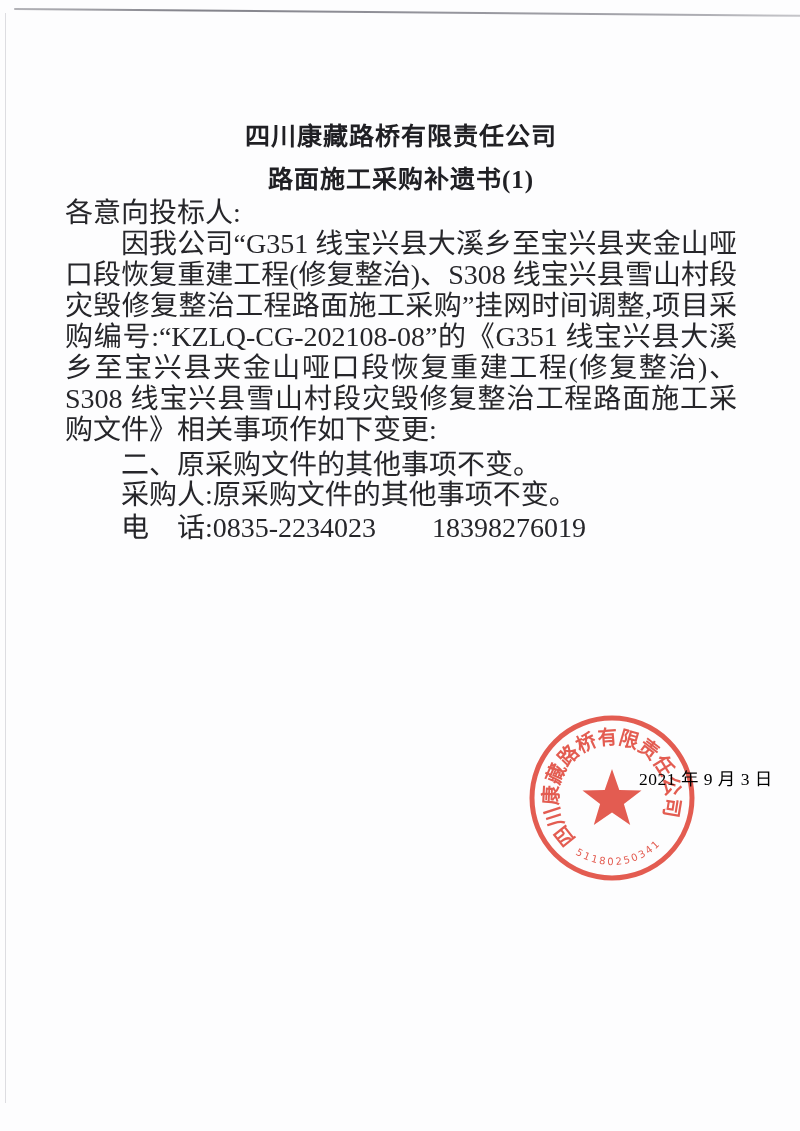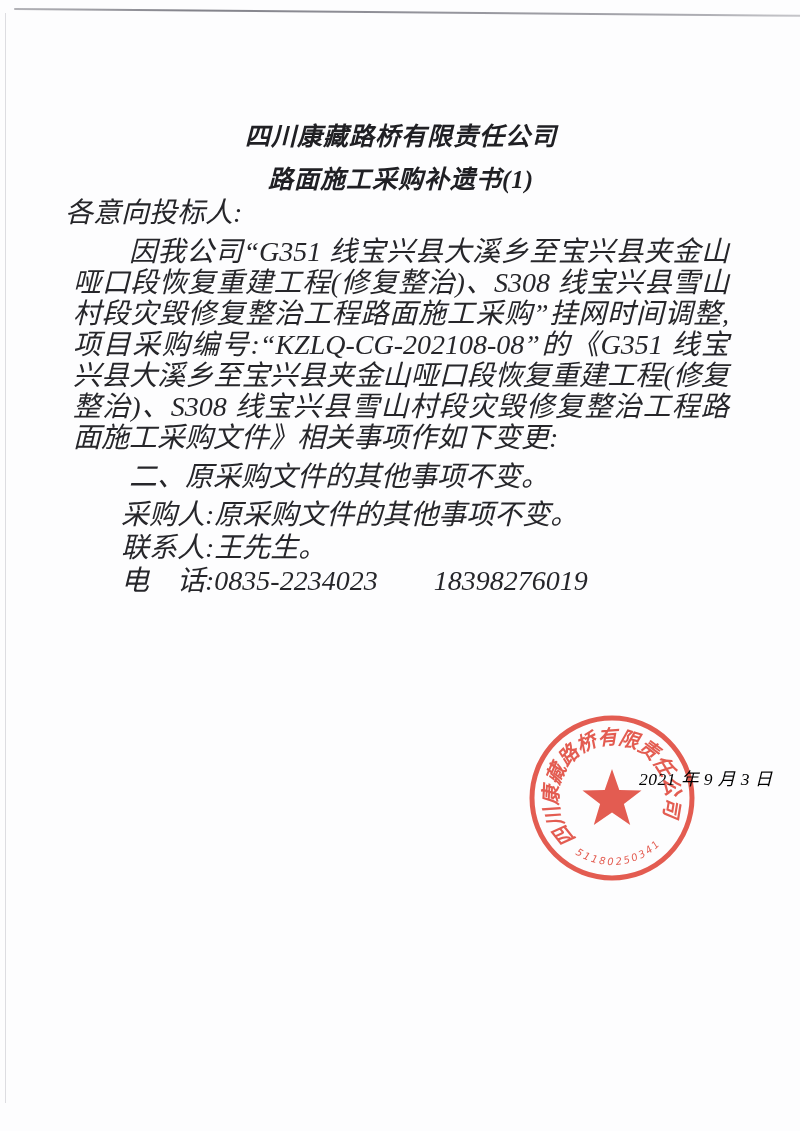--- a/index.html
+++ b/index.html
@@ -1,40 +1,39 @@
 <!DOCTYPE html>
 <html lang="zh-CN" style="--paper: #fdfdfe; --ink: #26262a; --seal-red: #df4134;"><head>
 <meta charset="utf-8">
 <style>
   html,body{margin:0;padding:0;background:#ffffff;}
   .page{
     position:relative;width:800px;height:1131px;overflow:hidden;
     background:var(--paper,#fdfdfe);
     color:var(--ink,#26262a);
     font-family:"Liberation Serif","DejaVu Serif",serif;
-    font-style:italic;
   }
   
   .scan-top{
     position:absolute;left:14px;top:8px;width:800px;height:2px;border-radius:1px;
     background:linear-gradient(90deg,#9a9aa0,#5a5a64 22%,#70707a 52%,#8b8b93 82%,#b7b7bc);
     transform:rotate(.5deg);transform-origin:left center;opacity:.75;
   }
   .scan-left{
     position:absolute;left:5px;top:13px;width:1px;height:1090px;
     background:#d9d9de;opacity:.9;
   }
   .content{position:absolute;left:65px;top:115px;width:672px;}
   .title{
     text-align:center;font-weight:700;font-size:25px;line-height:43px;
     letter-spacing:1px;color:#202024;
   }
   .body-text{font-size:28px;line-height:31px;text-align:justify;}
   .salutation{margin-top:-4px;}
-  p.para{margin:8px;text-indent:2em;}
+  p.para{margin:0;text-indent:2em;}
   p.gap{margin-top:4px;}
   .info{margin-top:-2px;}
   .info-line{line-height:33px;text-indent:2em;}
   .date{
     position:absolute;left:603px;top:765px;z-index:3;
     font-size:17.5px;letter-spacing:.5px;color:#000000;white-space:nowrap;margin-left:36px;
   }
   .seal{position:absolute;left:517px;top:703px;width:190px;height:190px;z-index:2;opacity:.85;}
   .seal-ring{fill:none;stroke:var(--seal-red,#df4134);stroke-width:5;}
   .seal-star{fill:var(--seal-red,#df4134);}
@@ -58,21 +57,20 @@
       <div>路面施工采购补遗书(1)</div>
     </div>
 
     <div class="body-text">
       <div class="salutation">各意向投标人:</div>
       <p class="para">因我公司“G351 线宝兴县大溪乡至宝兴县夹金山哑口段恢复重建工程(修复整治)、S308 线宝兴县雪山村段灾毁修复整治工程路面施工采购”挂网时间调整,项目采购编号:“KZLQ-CG-202108-08”的《G351 线宝兴县大溪乡至宝兴县夹金山哑口段恢复重建工程(修复整治)、S308 线宝兴县雪山村段灾毁修复整治工程路面施工采购文件》相关事项作如下变更:</p>
       <p class="para gap">二、原采购文件的其他事项不变。</p>
 
       <div class="info">
         <div class="info-line">采购人:原采购文件的其他事项不变。</div>
-        <div class="info-line">联系人:王先生。</div>
         <div class="info-line">电　话:0835-2234023　　18398276019</div>
       </div>
     </div>
 
   </div>
 
   <svg class="seal" viewBox="-95 -95 190 190" aria-hidden="true">
     <defs>
       <path id="seal-arc-top" d="M -44.2 31 A 54 54 0 1 1 44.2 31" fill="none"></path>
       <path id="seal-arc-bottom" d="M -43.1 51.3 A 67 67 0 0 0 43.1 51.3" fill="none"></path>

